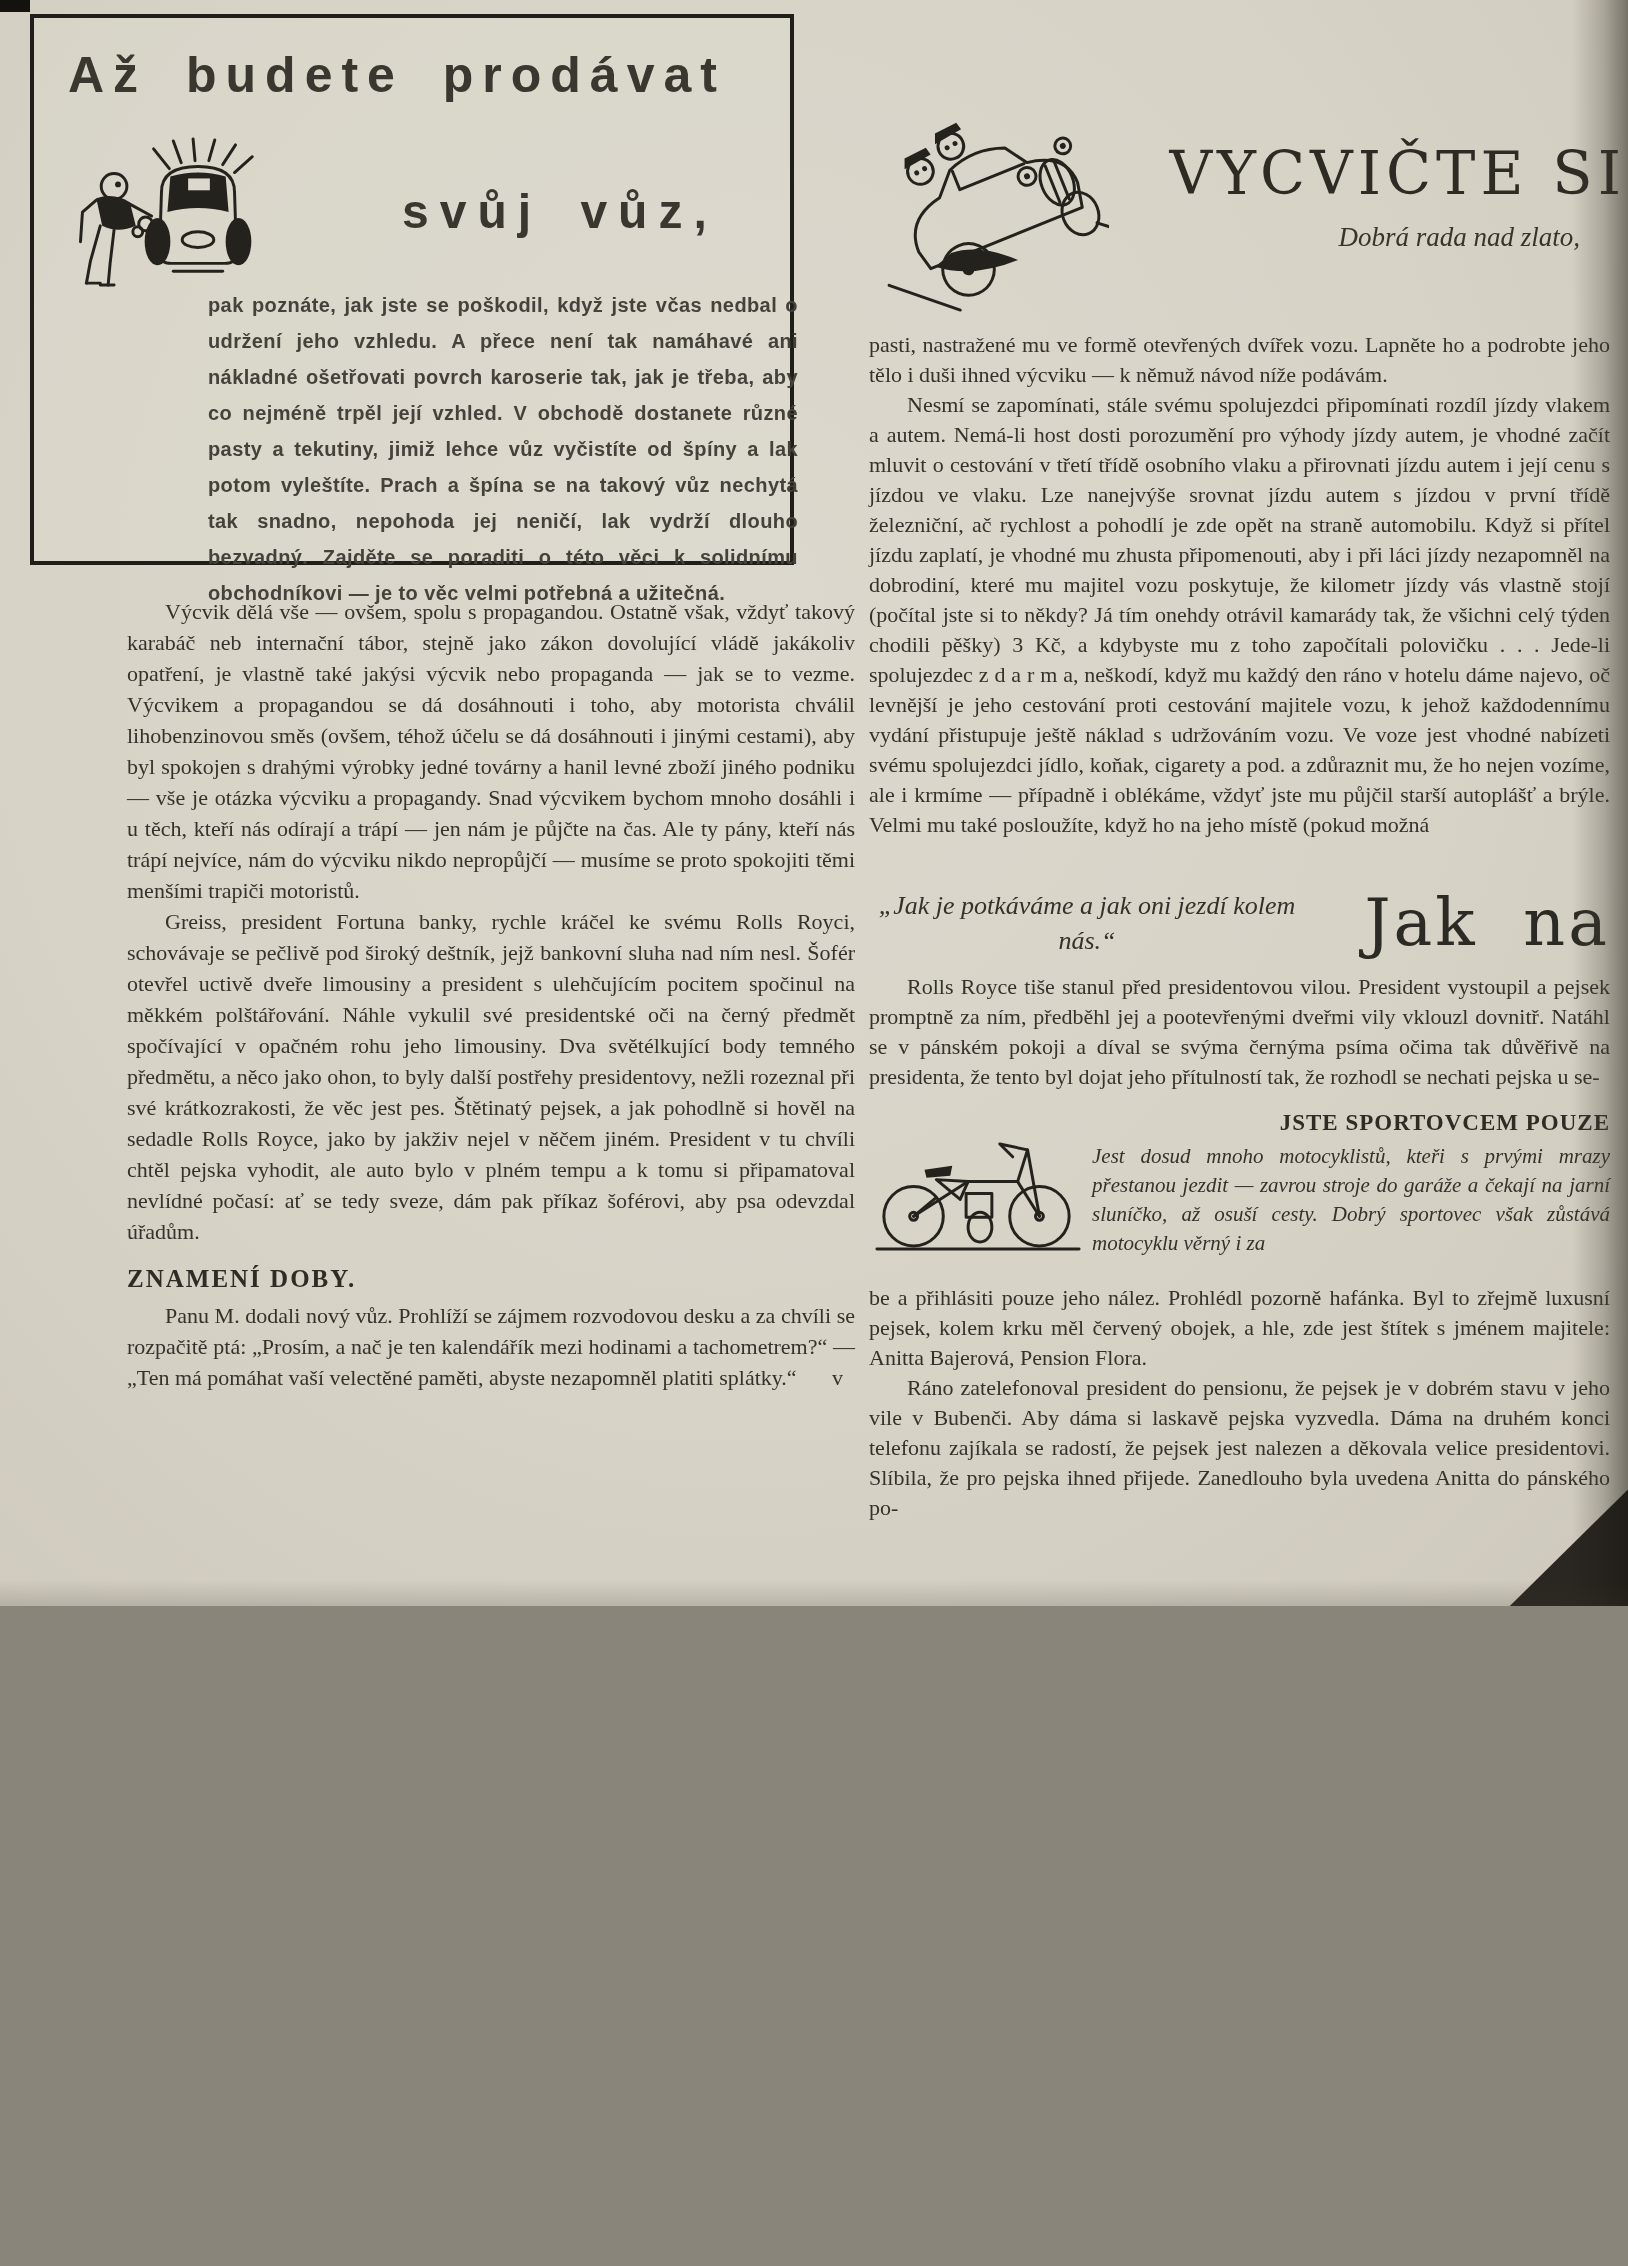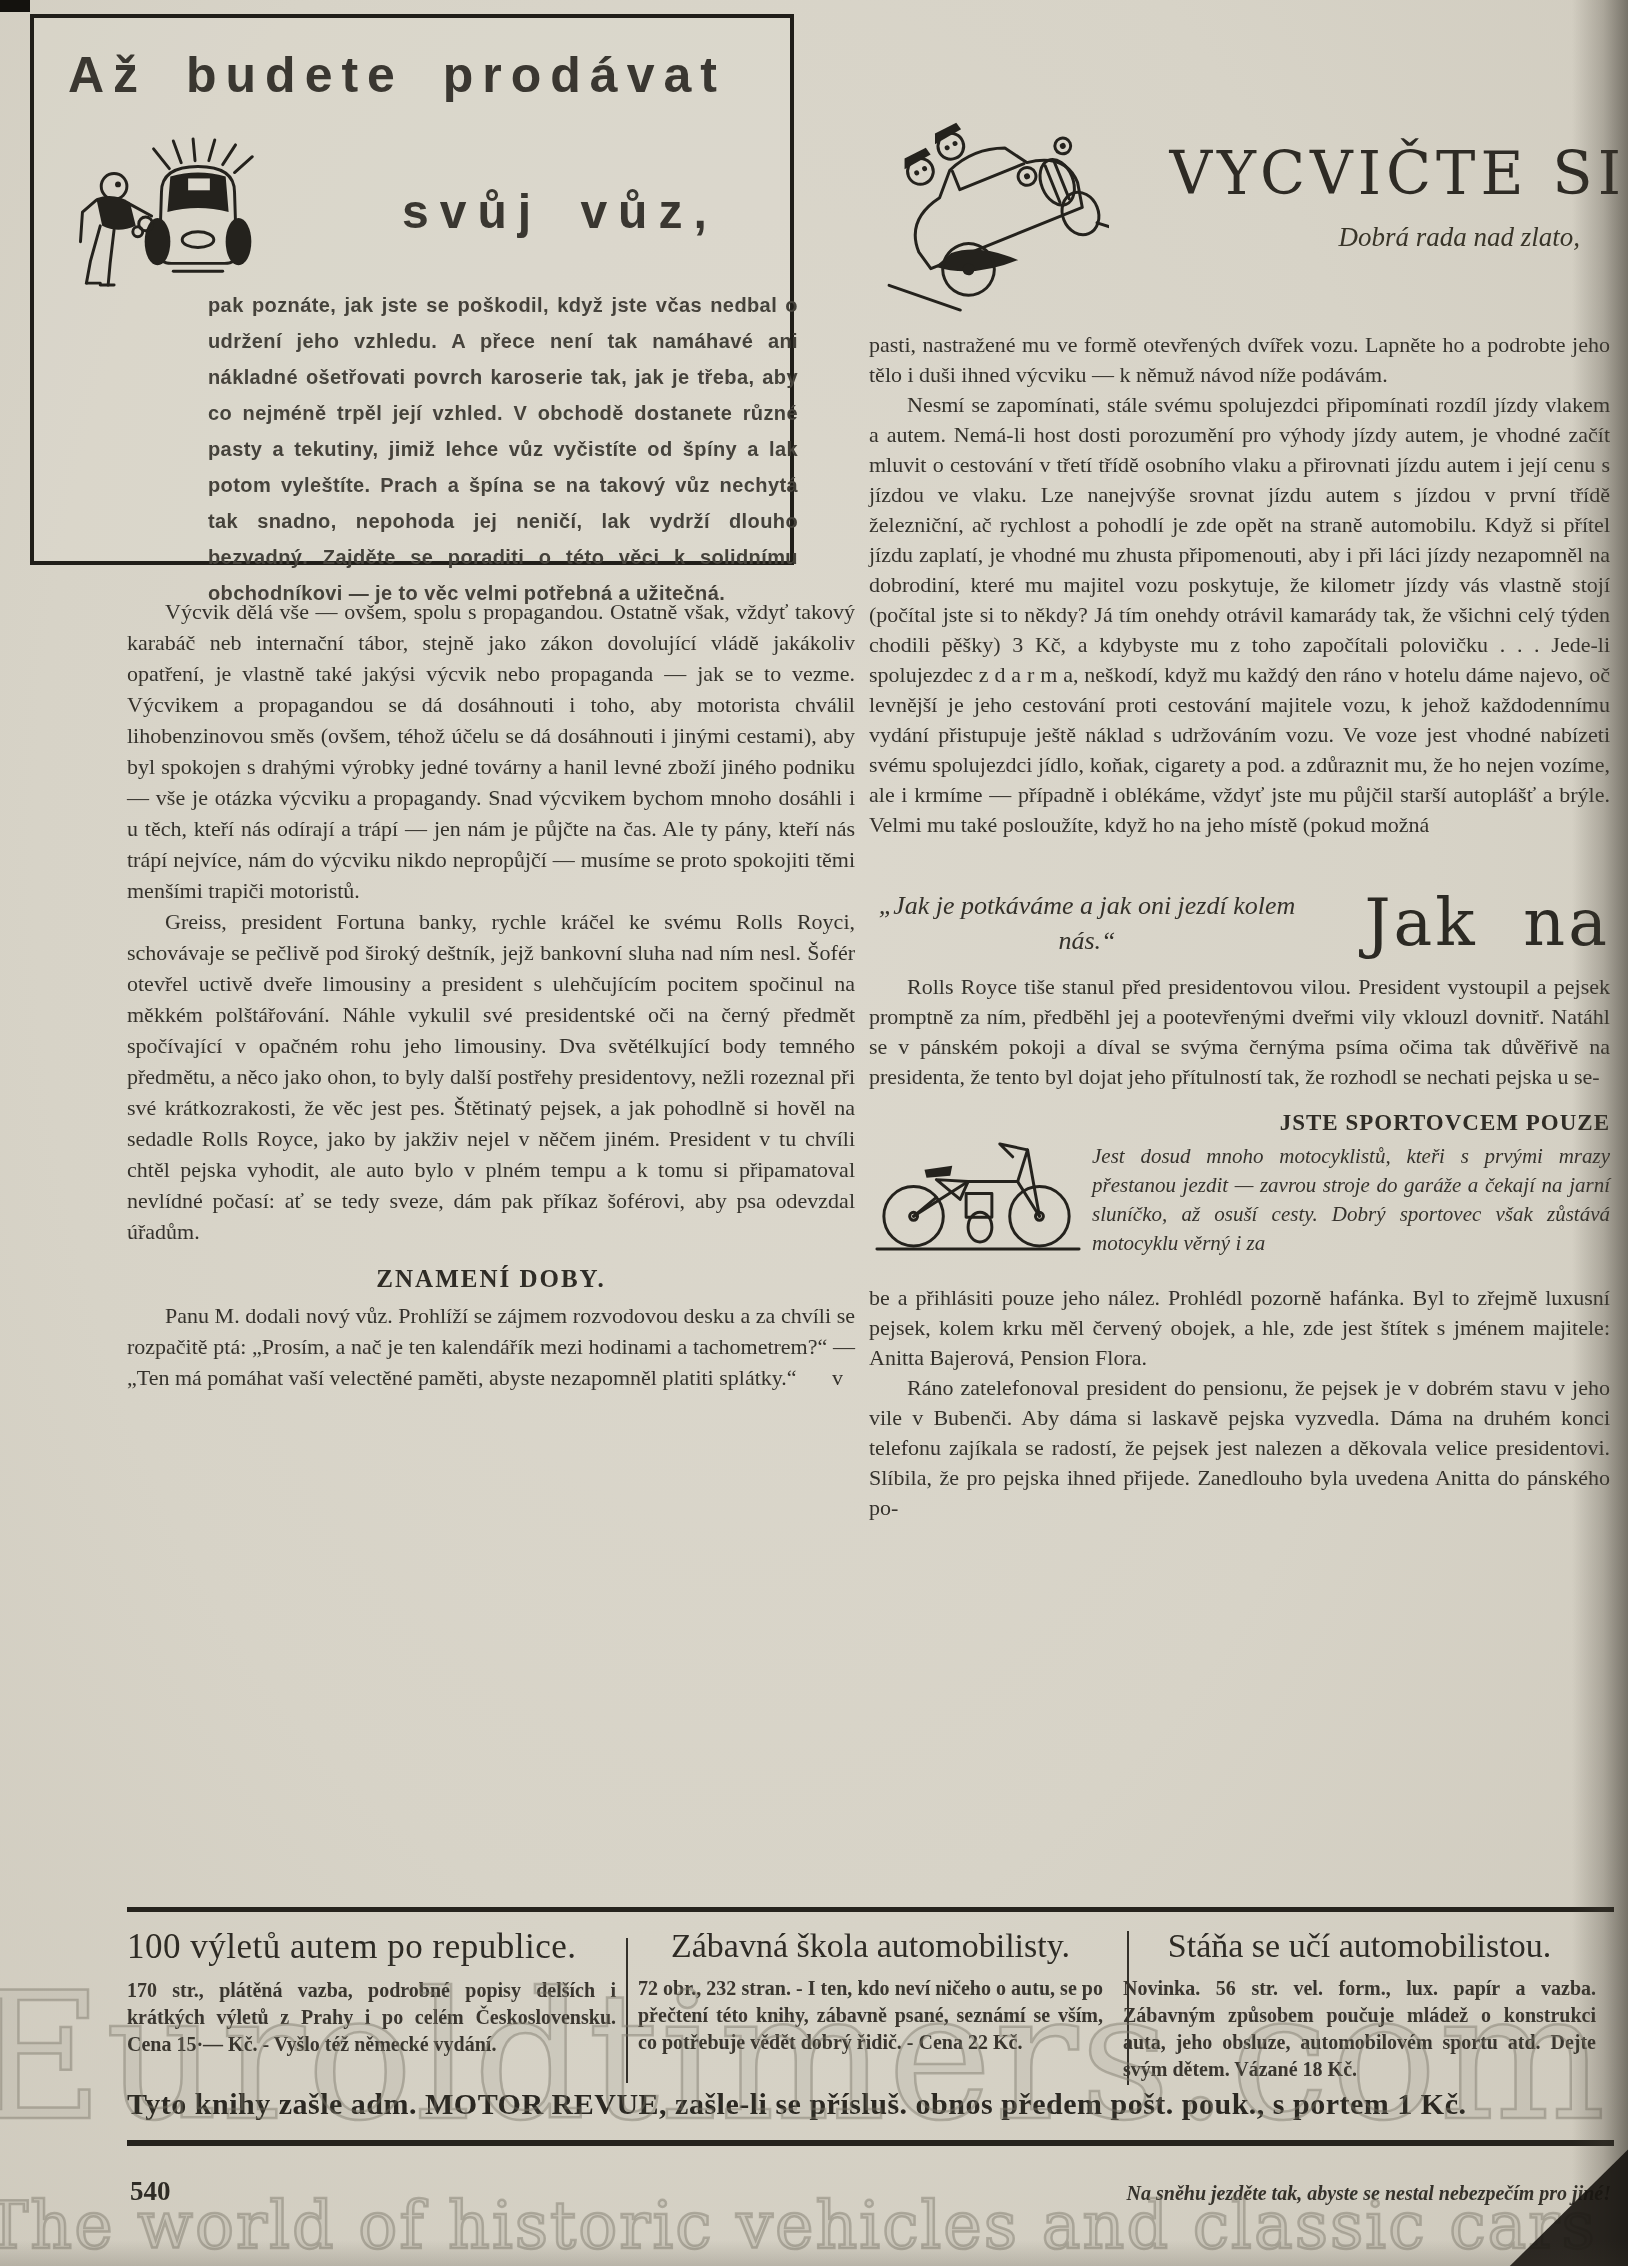--- a/index.html
+++ b/index.html
@@ -1,17 +1,17 @@
 <!DOCTYPE html>
 <html><head>
 <meta charset="utf-8">
 <style>
   html,body{margin:0;padding:0;background:#8a857a;}
   .page{
-    position:relative;width:1629px;height:2266px;overflow:hidden;
+    position:relative;width:1629px;height:1606px;overflow:hidden;
     background:radial-gradient(ellipse at 45% 38%, #dcd8cd 0%, #d7d3c7 55%, #cec9bc 100%);
     font-family:"Liberation Serif","DejaVu Serif",serif;color:#35322c;
   }
   
   .edge-shadow-right{position:absolute;top:0;right:0;width:57px;height:100%;
     background:linear-gradient(to right, rgba(70,64,54,0) 0%, rgba(70,64,54,0.28) 55%, rgba(40,36,28,0.55) 100%);}
   .corner-wedge{position:absolute;right:0;bottom:0;width:149px;height:168px;background:#17140f;
     clip-path:polygon(100% 30%,100% 100%,20% 100%);opacity:.9;}
   .corner-mark{position:absolute;left:0;top:0;width:30px;height:12px;background:#14120e;}
   .bottom-shade{position:absolute;left:0;bottom:0;width:100%;height:26px;
@@ -32,21 +32,21 @@
     font-size:59px;letter-spacing:5px;color:#2e2b25;font-family:"DejaVu Serif",serif;}
   .subtitle1{position:absolute;left:1040px;top:222px;width:540px;text-align:right;
     font-size:27px;font-style:italic;color:#383428;}
   .car-illo{position:absolute;left:881px;top:117px;}
   
   .colL{position:absolute;left:127px;top:596px;width:728px;font-size:22px;line-height:31px;text-align:justify;}
   .colR{position:absolute;left:869px;top:330px;width:741px;font-size:22px;line-height:30px;text-align:justify;}
   .colL p,.colR p{margin:0;}
   p.indent{text-indent:38px;}
   .gap-top{margin-top:42px !important;}
-  .section-heading{text-align:center;font-size:25px;letter-spacing:2px;margin:16px 0 6px 0;color:#2f2c26;}
+  .section-heading{text-align:left;font-size:25px;letter-spacing:2px;margin:16px 0 6px 0;color:#2f2c26;}
   .signature{text-align:right;margin-top:-31px;padding-right:12px;}
   .quote-row{display:flex;justify-content:space-between;align-items:flex-start;margin-top:48px;margin-bottom:14px;}
   .quote{width:436px;font-style:italic;font-size:26px;line-height:35px;text-align:center;color:#34312a;}
   .headline2{font-size:65px;letter-spacing:3px;word-spacing:22px;color:#2c2a24;font-family:"DejaVu Serif",serif;
     line-height:69px;white-space:nowrap;}
   .sports-row{display:flex;margin:16px 0 14px 0;}
   .sports-illo{flex:0 0 223px;padding-top:14px;}
   .sports-caption{flex:1;}
   .sports-heading{text-align:right;font-size:23px;letter-spacing:1px;color:#2f2c26;margin:0 0 4px 0;}
   .sports-text{font-style:italic;font-size:21px;line-height:29px;text-align:justify;margin:0;}

